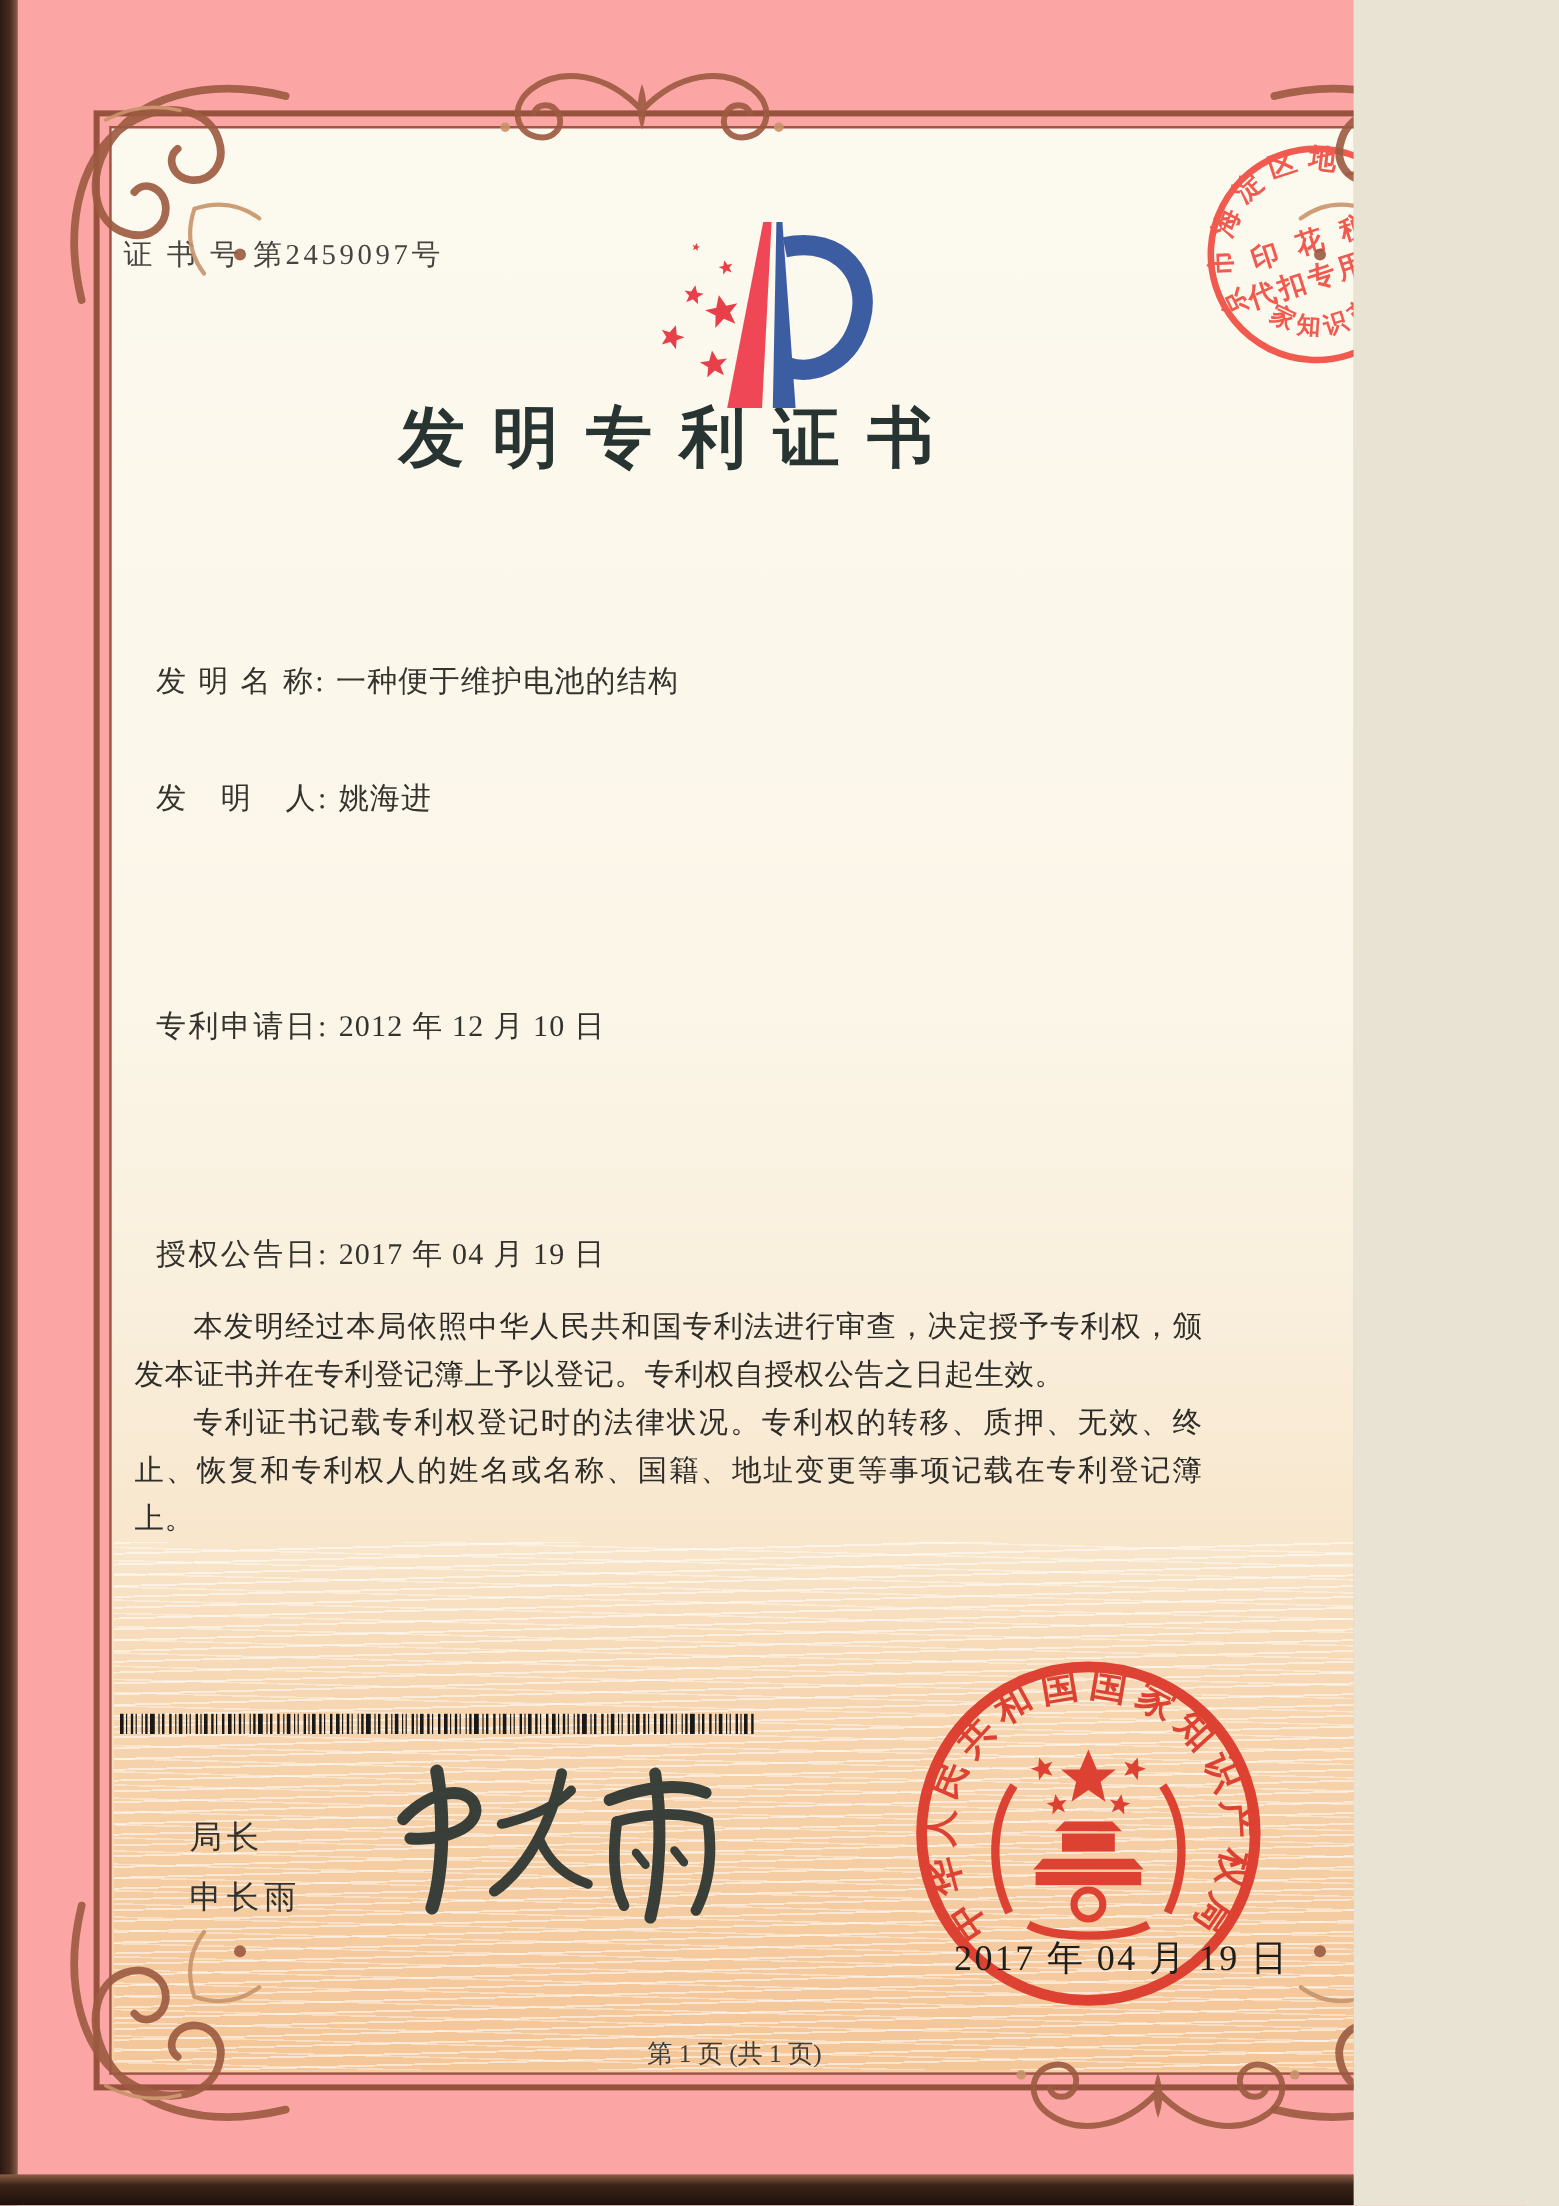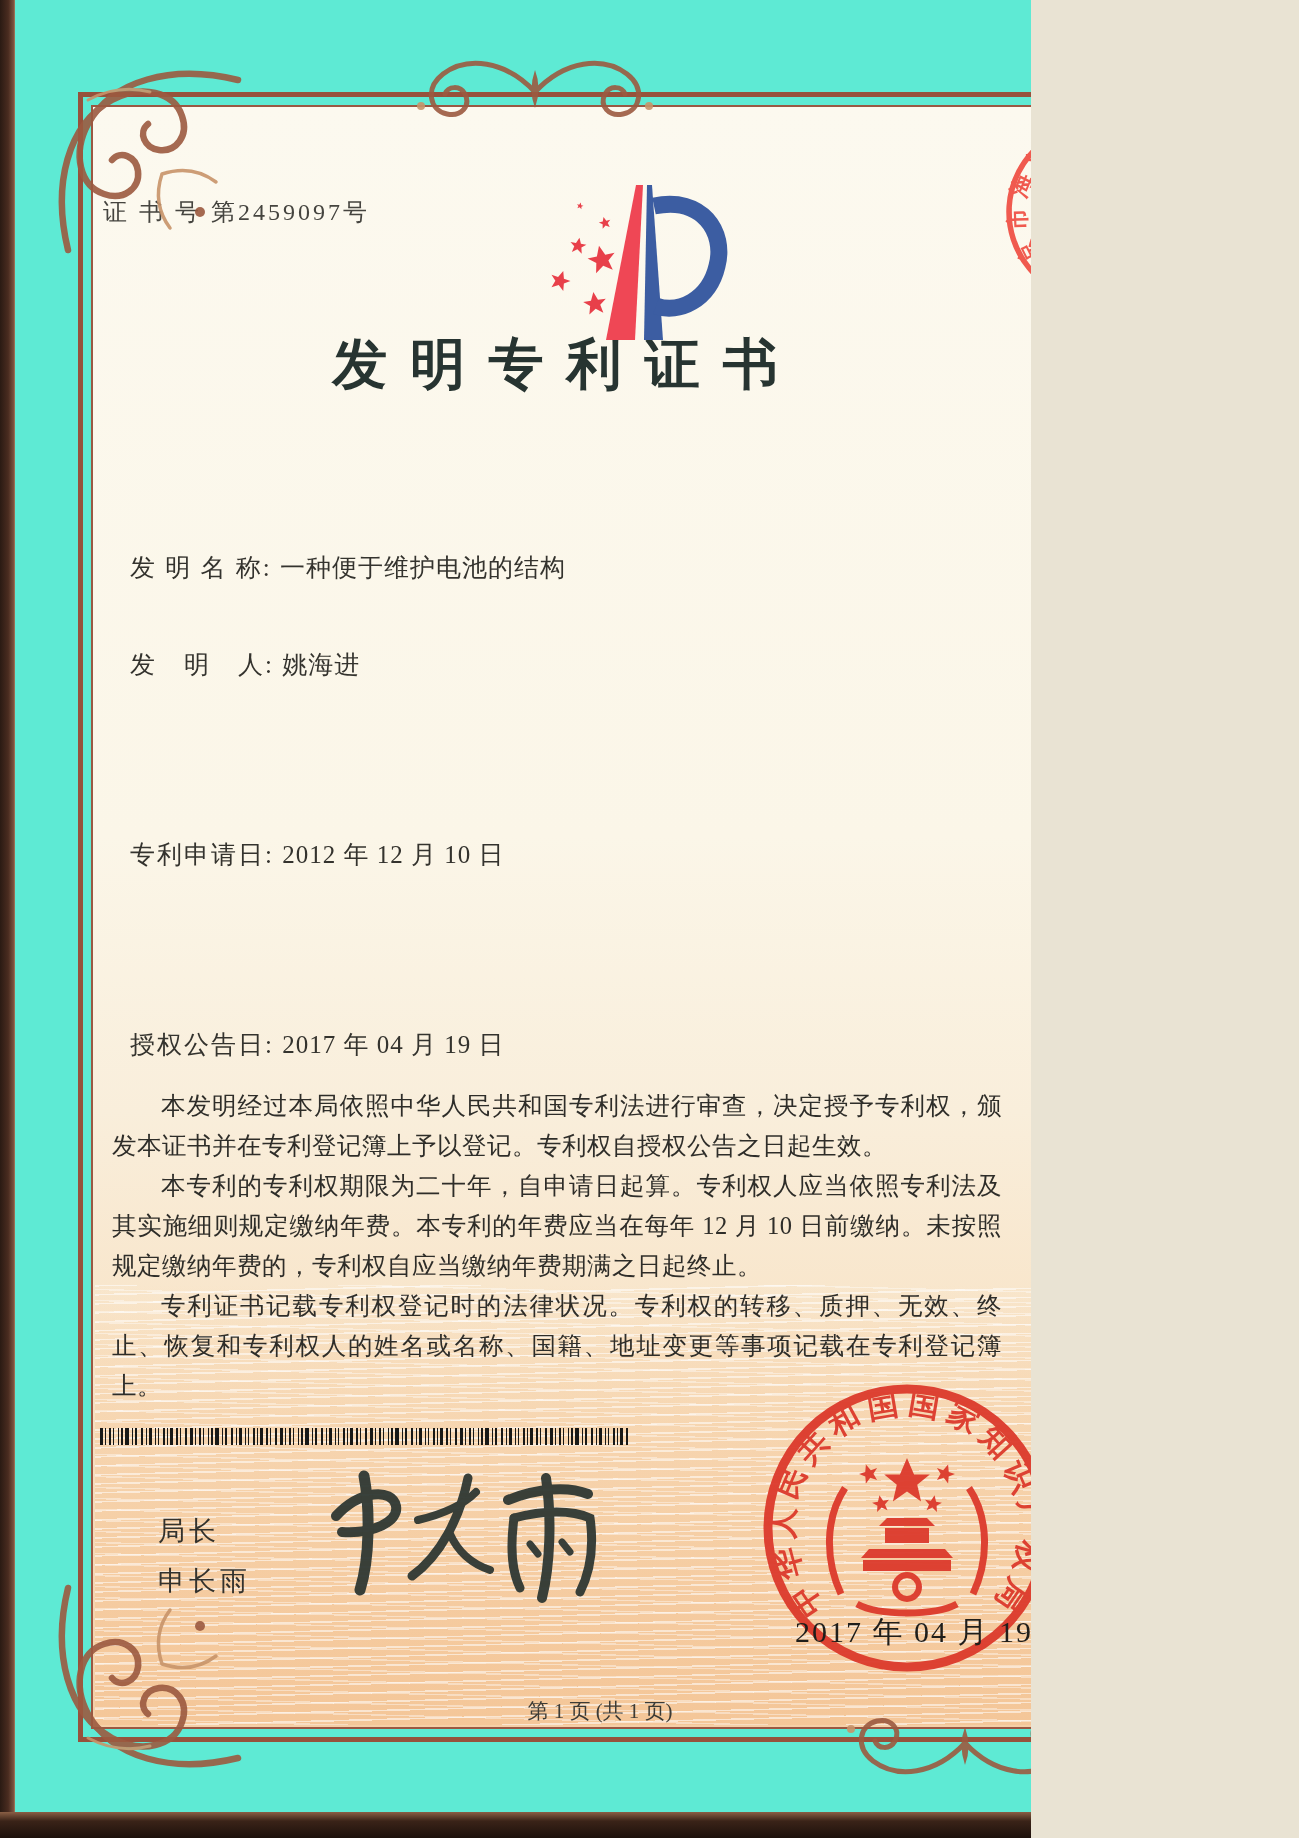--- a/index.html
+++ b/index.html
@@ -1,16 +1,16 @@
 <!DOCTYPE html>
 <html><head>
 <meta charset="utf-8">
 <style>
   html,body{margin:0;padding:0;background:#e9e3d3;}
-  .page{position:relative;width:1031px;height:1838px;background:#5eead4;overflow:hidden;
+  .page{position:relative;width:1128px;height:1838px;background:#fca5a5;overflow:hidden;
         font-family:"Liberation Serif","DejaVu Serif",serif;}
   
   .spine-left{position:absolute;left:0;top:0;width:15px;height:1838px;
       background:linear-gradient(90deg,#2a1a13 0%,#4a2c20 55%,#7a5340 90%,#a87d5e 100%);}
   .spine-bottom{position:absolute;left:0;bottom:0;width:1299px;height:26px;
       background:linear-gradient(180deg,#8a5f45 0%,#3a2318 35%,#1d110c 100%);}
   .edge-right{position:absolute;top:0;left:1262px;width:8px;height:1838px;
       background:linear-gradient(90deg,rgba(160,120,90,0) 0%,#b99a7c 60%,#efe8d6 100%);}
   .edge-right-paper{position:absolute;top:0;left:1270px;width:29px;height:1838px;background:#f1ebdb;}
 
@@ -46,21 +46,21 @@
   .barcode span{display:inline-block;height:100%;background:#191917;vertical-align:top;}
 
   .director-label{position:absolute;left:158px;top:1513px;font-size:27px;color:#33322d;letter-spacing:4px;
       font-family:"Liberation Sans","DejaVu Sans",sans-serif;}
   .director-name{position:absolute;left:158px;top:1563px;font-size:27px;color:#33322d;letter-spacing:4px;
       font-family:"Liberation Sans","DejaVu Sans",sans-serif;}
   .signature{position:absolute;left:300px;top:1448px;z-index:4;}
 
   .seal-main{position:absolute;left:757px;top:1378px;z-index:3;opacity:.95;}
   .issue-date{position:absolute;left:795px;top:1612px;font-size:30px;color:#1f1e1b;letter-spacing:2px;z-index:5;white-space:nowrap;}
-  .footer{position:absolute;left:450px;top:1697px;width:300px;text-align:center;font-size:21px;color:#3c3b36;z-index:4;}
+  .footer{position:absolute;left:462px;top:1697px;width:300px;text-align:center;font-size:21px;color:#3c3b36;z-index:4;}
 
   .stamp-tax{position:absolute;left:997px;top:112px;transform:rotate(-18deg);opacity:.92;z-index:3;}
   .logo{position:absolute;left:448px;top:148px;z-index:2;}
 
   .orn{position:absolute;z-index:3;opacity:.9;}
 </style>
 </head>
 <body>
 
 <svg width="0" height="0" style="position:absolute" aria-hidden="true">
@@ -148,21 +148,20 @@
 
     <div class="title">发明专利证书</div>
 
     <div class="field" style="top:551px"><span class="lbl">发 明 名 称: </span><span>一种便于维护电池的结构</span></div>
     <div class="field" style="top:648px"><span class="lbl">发　明　人: </span><span>姚海进</span></div>
     <div class="field" style="top:838px"><span class="lbl">专利申请日: </span><span>2012 年 12 月 10 日</span></div>
     <div class="field" style="top:1028px"><span class="lbl">授权公告日: </span><span>2017 年 04 月 19 日</span></div>
 
     <div class="body-text">
       <p>本发明经过本局依照中华人民共和国专利法进行审查，决定授予专利权，颁发本证书并在专利登记簿上予以登记。专利权自授权公告之日起生效。</p>
-      <p>本专利的专利权期限为二十年，自申请日起算。专利权人应当依照专利法及其实施细则规定缴纳年费。本专利的年费应当在每年 12 月 10 日前缴纳。未按照规定缴纳年费的，专利权自应当缴纳年费期满之日起终止。</p>
       <p>专利证书记载专利权登记时的法律状况。专利权的转移、质押、无效、终止、恢复和专利权人的姓名或名称、国籍、地址变更等事项记载在专利登记簿上。</p>
     </div>
 
     <div class="barcode"><span style="width: 3px; margin-right: 2px;"></span><span style="width: 1px; margin-right: 3px;"></span><span style="width: 2px; margin-right: 2px;"></span><span style="width: 1px; margin-right: 4px;"></span><span style="width: 1px; margin-right: 2px;"></span><span style="width: 2px; margin-right: 2px;"></span><span style="width: 4px; margin-right: 3px;"></span><span style="width: 1px; margin-right: 2px;"></span><span style="width: 2px; margin-right: 4px;"></span><span style="width: 2px; margin-right: 3px;"></span><span style="width: 1px; margin-right: 2px;"></span><span style="width: 3px; margin-right: 3px;"></span><span style="width: 1px; margin-right: 2px;"></span><span style="width: 1px; margin-right: 4px;"></span><span style="width: 2px; margin-right: 2px;"></span><span style="width: 1px; margin-right: 2px;"></span><span style="width: 3px; margin-right: 3px;"></span><span style="width: 2px; margin-right: 2px;"></span><span style="width: 1px; margin-right: 4px;"></span><span style="width: 2px; margin-right: 3px;"></span><span style="width: 3px; margin-right: 2px;"></span><span style="width: 1px; margin-right: 3px;"></span><span style="width: 2px; margin-right: 2px;"></span><span style="width: 1px; margin-right: 4px;"></span><span style="width: 1px; margin-right: 2px;"></span><span style="width: 2px; margin-right: 2px;"></span><span style="width: 4px; margin-right: 3px;"></span><span style="width: 1px; margin-right: 2px;"></span><span style="width: 2px; margin-right: 4px;"></span><span style="width: 2px; margin-right: 3px;"></span><span style="width: 1px; margin-right: 2px;"></span><span style="width: 3px; margin-right: 3px;"></span><span style="width: 1px; margin-right: 2px;"></span><span style="width: 1px; margin-right: 4px;"></span><span style="width: 2px; margin-right: 2px;"></span><span style="width: 1px; margin-right: 2px;"></span><span style="width: 3px; margin-right: 3px;"></span><span style="width: 2px; margin-right: 2px;"></span><span style="width: 1px; margin-right: 4px;"></span><span style="width: 2px; margin-right: 3px;"></span><span style="width: 3px; margin-right: 2px;"></span><span style="width: 1px; margin-right: 3px;"></span><span style="width: 2px; margin-right: 2px;"></span><span style="width: 1px; margin-right: 4px;"></span><span style="width: 1px; margin-right: 2px;"></span><span style="width: 2px; margin-right: 2px;"></span><span style="width: 4px; margin-right: 3px;"></span><span style="width: 1px; margin-right: 2px;"></span><span style="width: 2px; margin-right: 4px;"></span><span style="width: 2px; margin-right: 3px;"></span><span style="width: 1px; margin-right: 2px;"></span><span style="width: 3px; margin-right: 3px;"></span><span style="width: 1px; margin-right: 2px;"></span><span style="width: 1px; margin-right: 4px;"></span><span style="width: 2px; margin-right: 2px;"></span><span style="width: 1px; margin-right: 2px;"></span><span style="width: 3px; margin-right: 3px;"></span><span style="width: 2px; margin-right: 2px;"></span><span style="width: 1px; margin-right: 4px;"></span><span style="width: 2px; margin-right: 3px;"></span><span style="width: 3px; margin-right: 2px;"></span><span style="width: 1px; margin-right: 3px;"></span><span style="width: 2px; margin-right: 2px;"></span><span style="width: 1px; margin-right: 4px;"></span><span style="width: 1px; margin-right: 2px;"></span><span style="width: 2px; margin-right: 2px;"></span><span style="width: 4px; margin-right: 3px;"></span><span style="width: 1px; margin-right: 2px;"></span><span style="width: 2px; margin-right: 4px;"></span><span style="width: 2px; margin-right: 3px;"></span><span style="width: 1px; margin-right: 2px;"></span><span style="width: 3px; margin-right: 3px;"></span><span style="width: 1px; margin-right: 2px;"></span><span style="width: 1px; margin-right: 4px;"></span><span style="width: 2px; margin-right: 2px;"></span><span style="width: 1px; margin-right: 2px;"></span><span style="width: 3px; margin-right: 3px;"></span><span style="width: 2px; margin-right: 2px;"></span><span style="width: 1px; margin-right: 4px;"></span><span style="width: 2px; margin-right: 3px;"></span><span style="width: 3px; margin-right: 2px;"></span><span style="width: 1px; margin-right: 3px;"></span><span style="width: 2px; margin-right: 2px;"></span><span style="width: 1px; margin-right: 4px;"></span><span style="width: 1px; margin-right: 2px;"></span><span style="width: 2px; margin-right: 2px;"></span><span style="width: 4px; margin-right: 3px;"></span><span style="width: 1px; margin-right: 2px;"></span><span style="width: 2px; margin-right: 4px;"></span><span style="width: 2px; margin-right: 3px;"></span><span style="width: 1px; margin-right: 2px;"></span><span style="width: 3px; margin-right: 3px;"></span><span style="width: 1px; margin-right: 2px;"></span><span style="width: 1px; margin-right: 4px;"></span><span style="width: 2px; margin-right: 2px;"></span><span style="width: 1px; margin-right: 2px;"></span><span style="width: 3px; margin-right: 3px;"></span><span style="width: 2px; margin-right: 2px;"></span><span style="width: 1px; margin-right: 4px;"></span><span style="width: 2px; margin-right: 3px;"></span><span style="width: 3px; margin-right: 2px;"></span><span style="width: 1px; margin-right: 3px;"></span><span style="width: 2px; margin-right: 2px;"></span><span style="width: 1px; margin-right: 4px;"></span><span style="width: 1px; margin-right: 2px;"></span><span style="width: 2px; margin-right: 2px;"></span><span style="width: 4px; margin-right: 3px;"></span><span style="width: 1px; margin-right: 2px;"></span><span style="width: 2px; margin-right: 4px;"></span><span style="width: 2px; margin-right: 3px;"></span><span style="width: 1px; margin-right: 2px;"></span><span style="width: 3px; margin-right: 3px;"></span><span style="width: 1px; margin-right: 2px;"></span><span style="width: 1px; margin-right: 4px;"></span><span style="width: 2px; margin-right: 2px;"></span><span style="width: 1px; margin-right: 2px;"></span><span style="width: 3px; margin-right: 3px;"></span><span style="width: 2px; margin-right: 2px;"></span></div>
 
     <div class="director-label">局长</div>
     <div class="director-name">申长雨</div>
 
     <svg class="signature" width="300" height="175" viewBox="0 0 300 175">
       <g fill="none" stroke="#2f3833" stroke-linecap="round" opacity="0.95">

